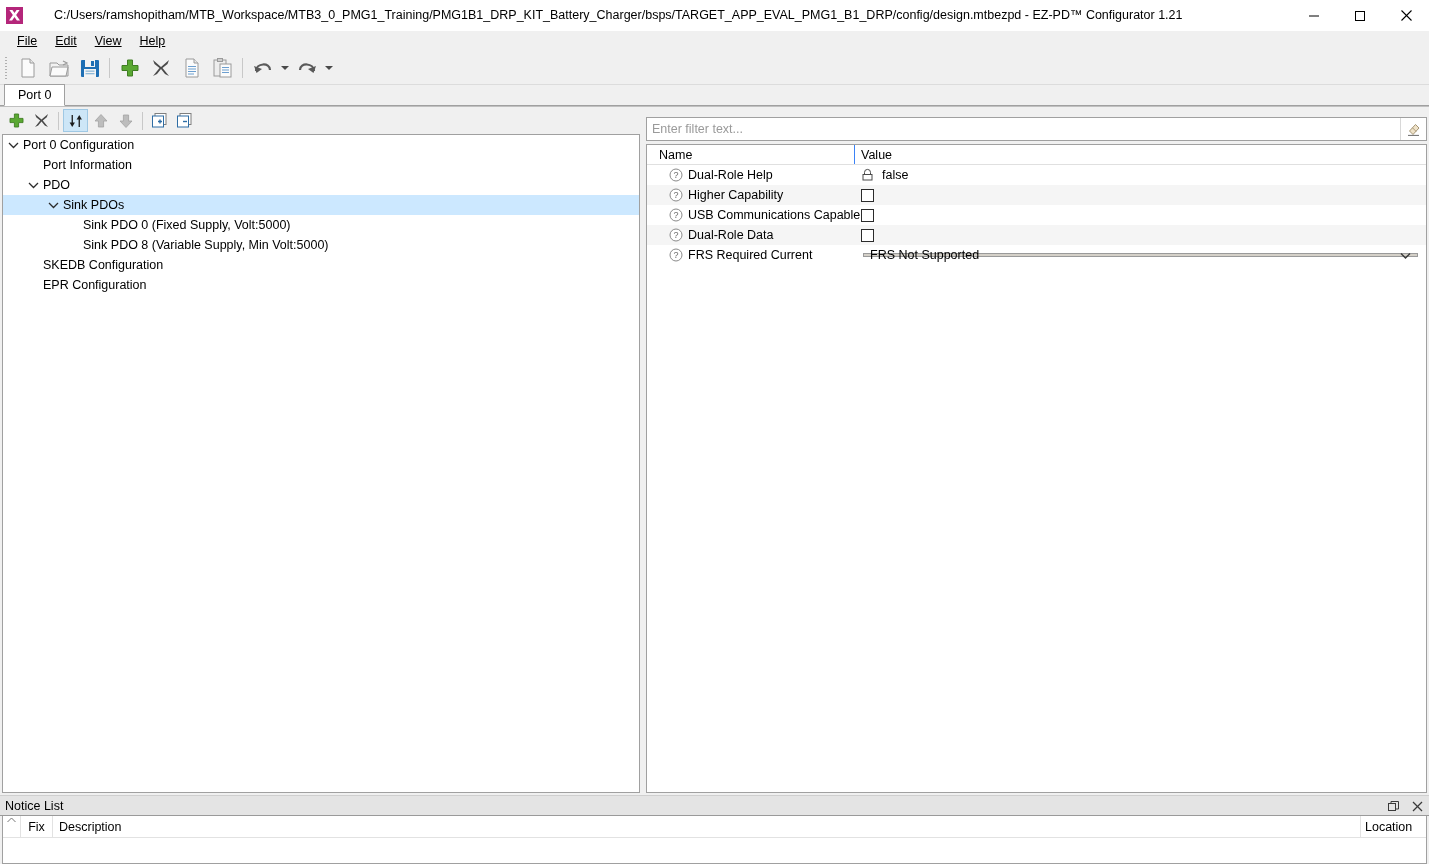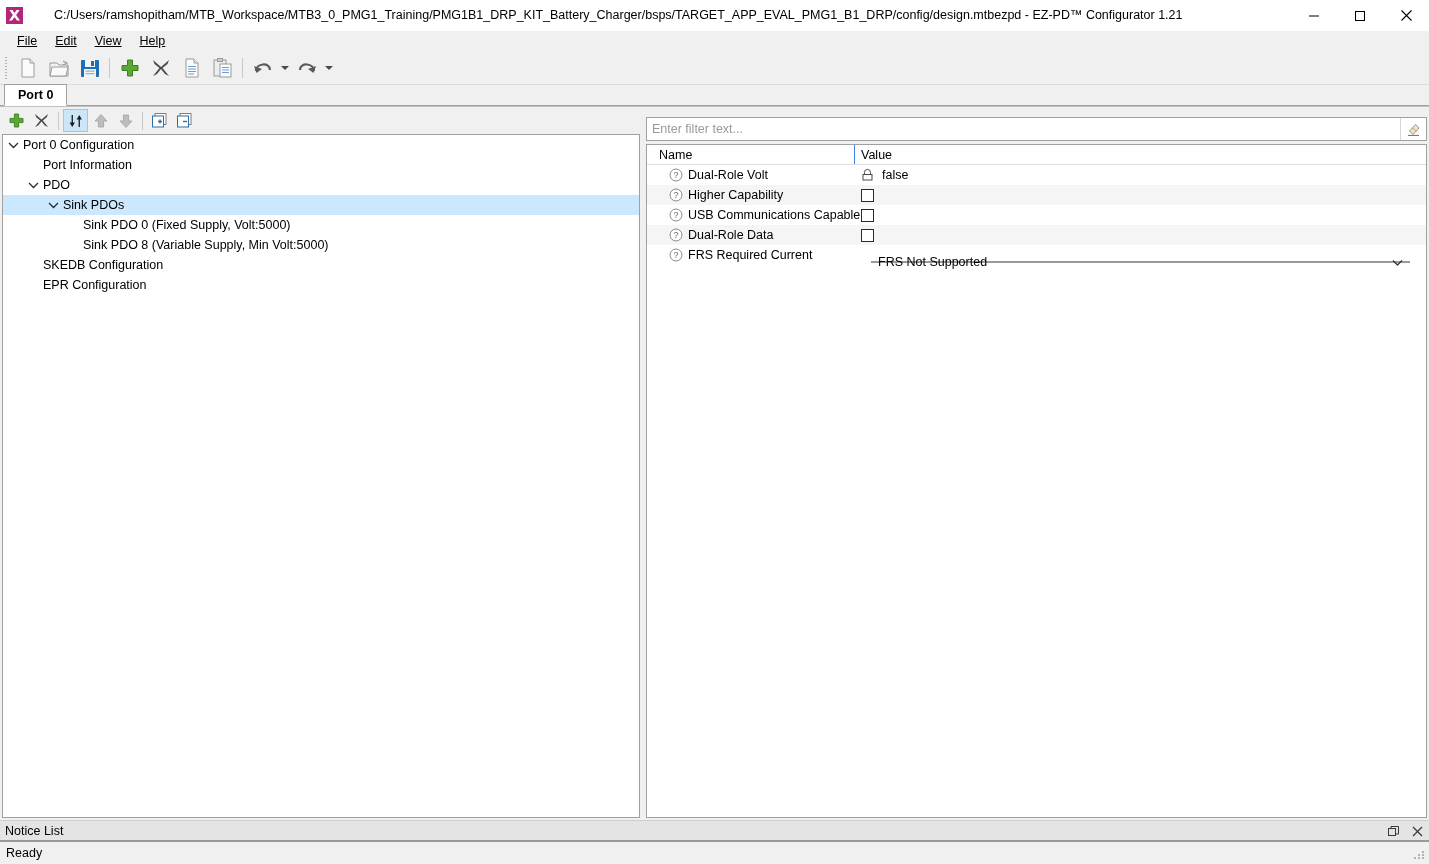--- a/index.html
+++ b/index.html
@@ -122,21 +122,20 @@
   .tab {
     height: 22px;
     padding: 0 13px;
     display: flex; align-items: center;
     font-size: 12.5px;
     background: #ffffff;
     border: 1px solid #a0a0a0;
     border-bottom: 1px solid #ffffff;
     position: relative; z-index: 2;
     margin-left: 4px;
-    font-weight: bold;
   }
 
   
   .content {
     flex: 1 1 auto;
     display: flex;
     background: #f0f0f0;
     padding: 0;
     min-height: 0;
     position: relative;
@@ -252,21 +251,21 @@
   .help-icon { margin-right: 5px; display:flex; align-items:center; flex:0 0 auto;}
   .pr-val {
     flex: 1 1 auto;
     display: flex; align-items: center;
     padding-left: 6px;
     min-width: 0;
   }
   .pr-val.combo {
     background: #d4d0c8;
     border: 1px solid #9a9a9a;
-    margin: 16px;
+    margin: 8px;
     padding-left: 6px;
     justify-content: space-between;
     padding-right: 6px;
   }
   .lock-icon { margin-right: 8px; display:flex; align-items:center; flex:0 0 auto;}
   .cbox {
     width: 13px; height: 13px;
     border: 1px solid #2b2b2b;
     background: #ffffff;
     flex: 0 0 auto;
@@ -608,21 +607,21 @@
         </div>
         <div id="prop-rows">
             <div class="prop-row">
               <div class="pr-name">
                 <span class="help-icon">
                   <svg width="14" height="14" viewBox="0 0 14 14">
                     <circle cx="7" cy="7" r="6" fill="#ffffff" stroke="#8a8a8a" stroke-width="1"></circle>
                     <text x="7" y="10.4" text-anchor="middle" font-size="9" fill="#6a6a6a" font-family="Liberation Sans, sans-serif">?</text>
                   </svg>
                 </span>
-                <span>Dual-Role Volt</span>
+                <span>Dual-Role Help</span>
               </div>
               <div class="pr-val">
                 <span class="lock-icon">
                   <svg width="13" height="14" viewBox="0 0 13 14">
                     <path d="M3.5 6.5 V4.4 A3 3 0 0 1 9.5 4.4 V6.5" fill="none" stroke="#4a4a4a" stroke-width="1"></path>
                     <rect x="2" y="6.5" width="9" height="5.5" fill="#ffffff" stroke="#4a4a4a" stroke-width="1"></rect>
                   </svg>
                 </span>
                 <span>false</span>
               </div>
@@ -705,26 +704,27 @@
         </div>
         <div class="na-btn">
           <svg width="11" height="11" viewBox="0 0 11 11">
               <line x1="1" y1="1" x2="10" y2="10" stroke="#3a3a3a" stroke-width="1.2"></line>
               <line x1="10" y1="1" x2="1" y2="10" stroke="#3a3a3a" stroke-width="1.2"></line>
             </svg>
         </div>
       </div>
     </div>
 
+    <div class="notice-table">
+      <div class="nt-head">
+        <div class="nt-sortcol">
+          <svg width="9" height="6" viewBox="0 0 9 6">
+              <path d="M0.5 5 L4.5 1 L8.5 5" fill="none" stroke="#777" stroke-width="1"></path>
+            </svg>
+        </div>
+        <div class="nt-fix">Fix</div>
+        <div class="nt-desc">Description</div>
+        <div class="nt-loc">Location</div>
+      </div>
+    </div>
   </div>
 
-  <div class="statusbar">
-    <span>Ready</span>
-    <div class="grip">
-      <i style="left:8px;top:2px"></i>
-      <i style="left:4px;top:5px"></i>
-        <i style="left:8px;top:5px"></i>
-      <i style="left:0px;top:8px"></i>
-        <i style="left:4px;top:8px"></i>
-        <i style="left:8px;top:8px"></i>
-    </div>
-  </div>
 </div>
 
 </body></html>

